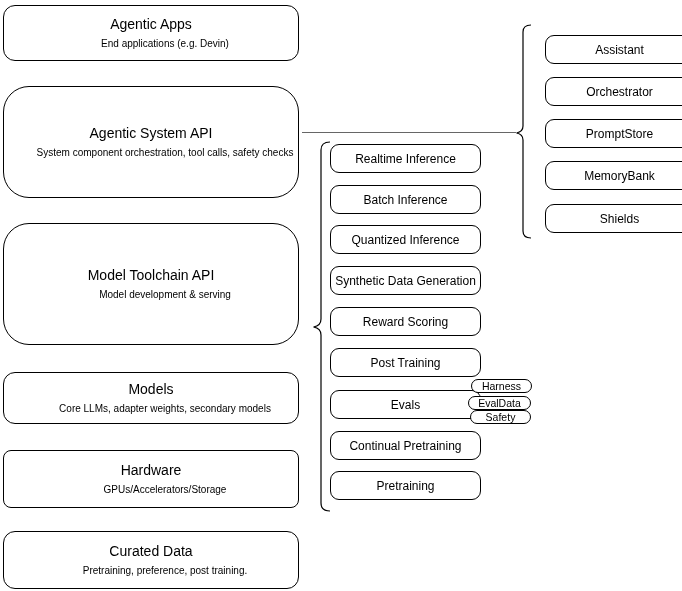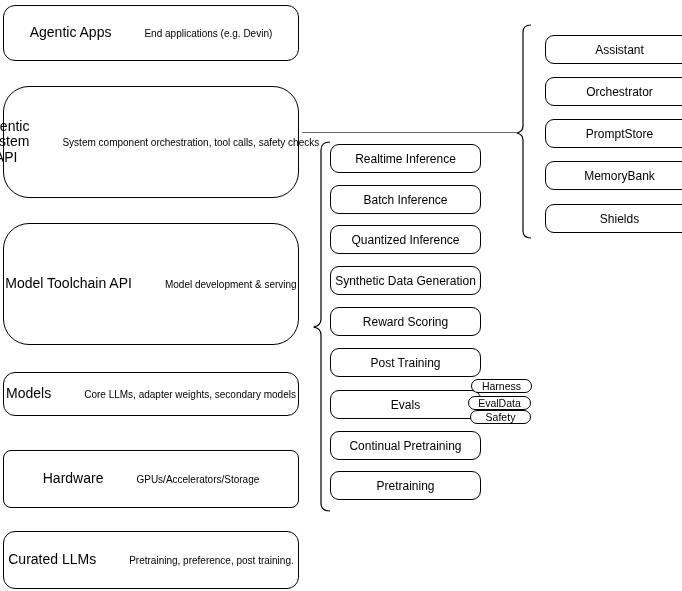--- a/index.html
+++ b/index.html
@@ -18,21 +18,21 @@
     z-index: 1;
   }
   .box {
     position: absolute;
     left: 3px;
     width: 296px;
     background: #fff;
     border: 1px solid #000;
     box-sizing: border-box;
     display: flex;
-    flex-direction: row;
+    flex-direction: column;
     align-items: center;
     justify-content: center;
     text-align: center;
     gap: 5px;
     z-index: 2;
   }
   .box .title { font-size: 14px; line-height: 1.1; }
   .box .sub   { font-size: 10px; line-height: 1.1; white-space: nowrap; padding-left: 28px; }
   .node {
     position: absolute;
@@ -87,32 +87,32 @@
   <div class="box" style="top:86px;height:112px;border-radius:26px">
     <div class="title">Agentic System API</div>
     <div class="sub">System component orchestration, tool calls, safety checks</div>
   </div>
 
   <div class="box" style="top:223px;height:122px;border-radius:26px">
     <div class="title">Model Toolchain API</div>
     <div class="sub">Model development &amp; serving</div>
   </div>
 
-  <div class="box" style="top:372px;height:44px;border-radius:12px">
+  <div class="box" style="top:372px;height:52px;border-radius:12px">
     <div class="title">Models</div>
     <div class="sub">Core LLMs, adapter weights, secondary models</div>
   </div>
 
   <div class="box" style="top:450px;height:58px;border-radius:8px">
     <div class="title">Hardware</div>
     <div class="sub">GPUs/Accelerators/Storage</div>
   </div>
 
   <div class="box" style="top:531px;height:58px;border-radius:12px">
-    <div class="title">Curated LLMs</div>
+    <div class="title">Curated Data</div>
     <div class="sub">Pretraining, preference, post training.</div>
   </div>
 
   <div class="node" style="top:144px">
     <span>Realtime Inference</span>
   </div>
   <div class="node" style="top:185px">
     <span>Batch Inference</span>
   </div>
   <div class="node" style="top:225px">

